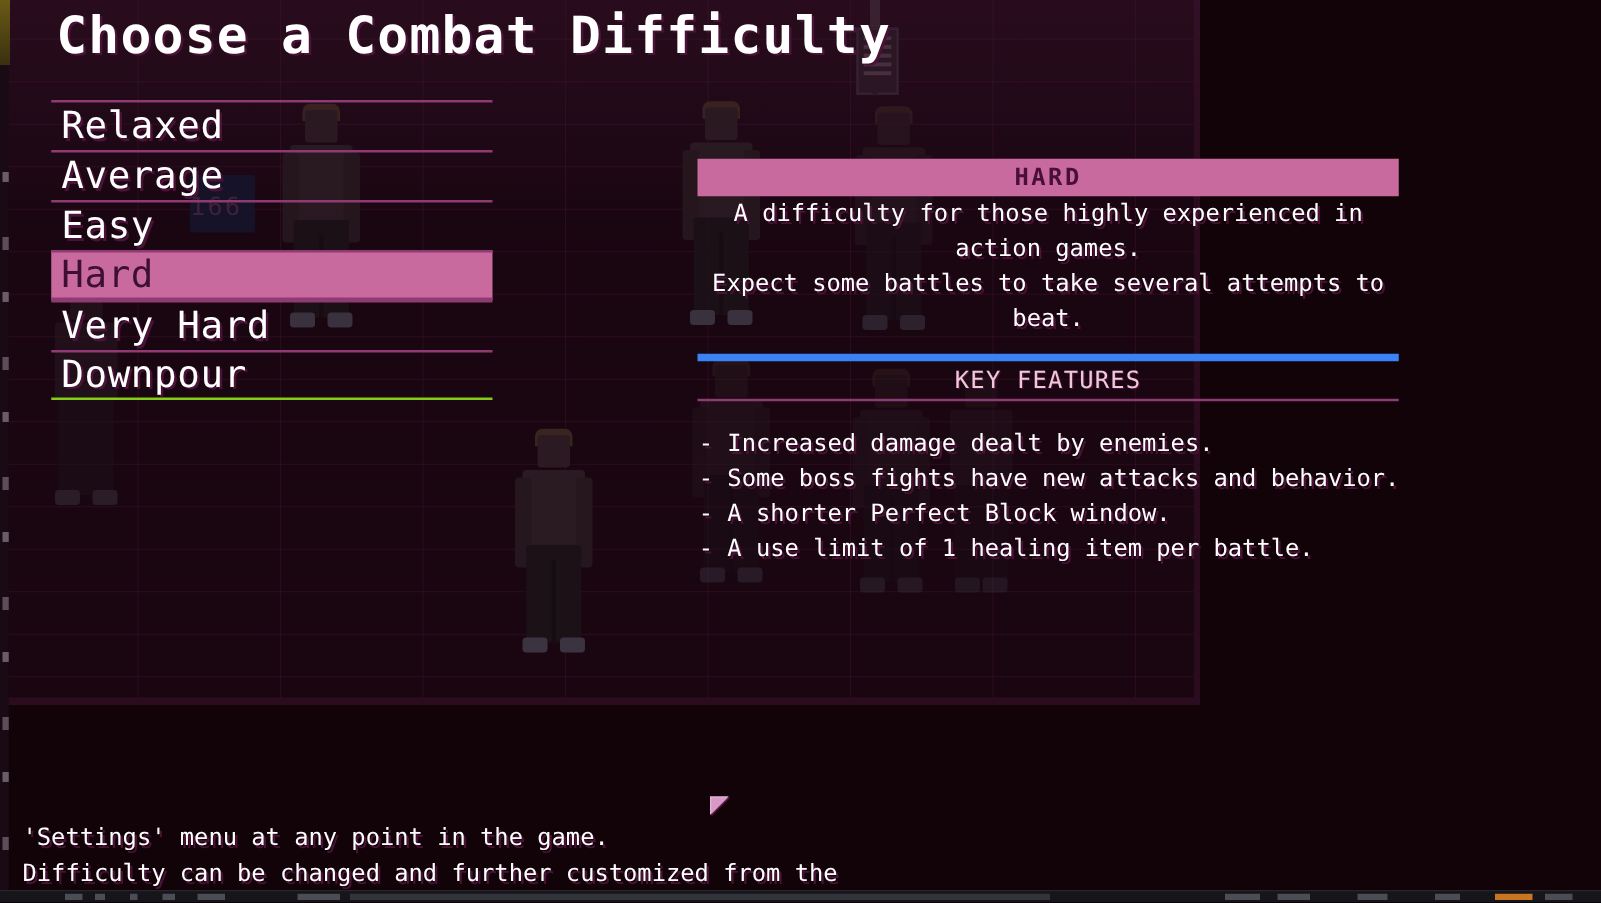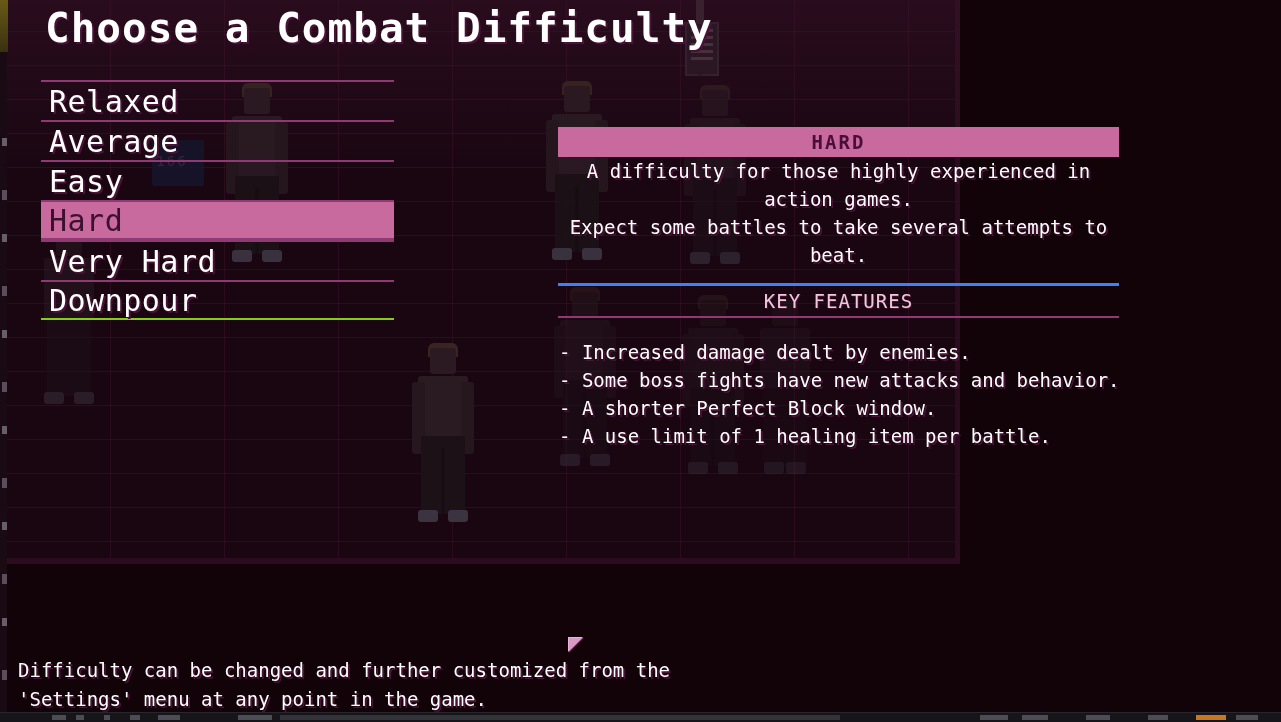--- a/index.html
+++ b/index.html
@@ -83,21 +83,21 @@
     border-top:5px solid #2b1724;
   }
 
   
   .wall-sign{
     position:absolute;left:152px;top:140px;width:52px;height:46px;
     background:#151630;opacity:.75;border-radius:2px;
   }
   .wall-sign span{
     position:absolute;left:0;right:12px;top:13px;text-align:center;
-    font-size:14px;color:#4a2b47;letter-spacing:2px;
+    font-size:20px;color:#4a2b47;letter-spacing:2px;
   }
 
   
   .person{position:absolute;}
   .person .head{position:absolute;left:50%;transform:translateX(-50%);width:26px;height:26px;background:#2b1a22;border-radius:3px;}
   .person .hair{position:absolute;left:50%;transform:translateX(-50%);top:-5px;width:30px;height:14px;background:#3a2420;border-radius:6px 6px 0 0;}
   .person .torso{position:absolute;left:50%;transform:translateX(-50%);top:28px;width:50px;height:62px;background:#2a1a22;border-radius:3px;}
   .person .armL{position:absolute;left:-2px;top:34px;width:13px;height:72px;background:#26161e;border-radius:3px;}
   .person .armR{position:absolute;right:-2px;top:34px;width:13px;height:72px;background:#26161e;border-radius:3px;}
   .person .legs{position:absolute;left:50%;transform:translateX(-50%);top:88px;width:44px;height:78px;background:#1d1118;border-radius:2px;}
@@ -154,21 +154,21 @@
     font-size:19px;font-weight:bold;letter-spacing:2px;
     color:#4a0f39;text-shadow:none;
     font-family:"DejaVu Sans Mono","Liberation Mono",monospace;
   }
   #info-desc{
     text-align:center;
     font-size:19px;line-height:28px;
   }
   #keyfeatures-head{
     margin-top:14px;
-    border-top:3px solid #3b82f6;border-bottom:2px solid #8f3a73;
+    border-top:6px solid #3b82f6;border-bottom:2px solid #8f3a73;
     height:30px;display:flex;align-items:center;justify-content:center;
   }
   #keyfeatures-head .kf{
     font-size:19px;letter-spacing:1px;color:#f0c8dc;
     text-shadow:1px 1px 0 #4a1237;
   }
   #feature-list{margin-top:20px;}
   .feature-item{
     font-size:19px;line-height:28px;white-space:nowrap;
     padding-left:1px;
@@ -357,22 +357,22 @@
       <div class="feature-item pixel">- A shorter Perfect Block window.</div>
       <div class="feature-item pixel">- A use limit of 1 healing item per battle.</div>
     </div>
 
   </div>
 
   <div id="continue-arrow"></div>
   <div id="continue-arrow-inner"></div>
 
   <div id="hint-box">
+    <div class="hint-line pixel">'Settings' menu at any point in the game.</div>
     <div class="hint-line pixel">Difficulty can be changed and further customized from the</div>
-    <div class="hint-line pixel">'Settings' menu at any point in the game.</div>
   </div>
 
   <div id="taskbar">
     <div class="tb" style="left:52px;width:14px;"></div>
     <div class="tb" style="left:76px;width:8px;"></div>
     <div class="tb" style="left:104px;width:6px;"></div>
     <div class="tb" style="left:130px;width:10px;"></div>
     <div class="tb" style="left:158px;width:22px;"></div>
     <div class="tb" style="left:238px;width:34px;"></div>
     <div class="tb" style="left:280px;width:560px;opacity:.55;"></div>

